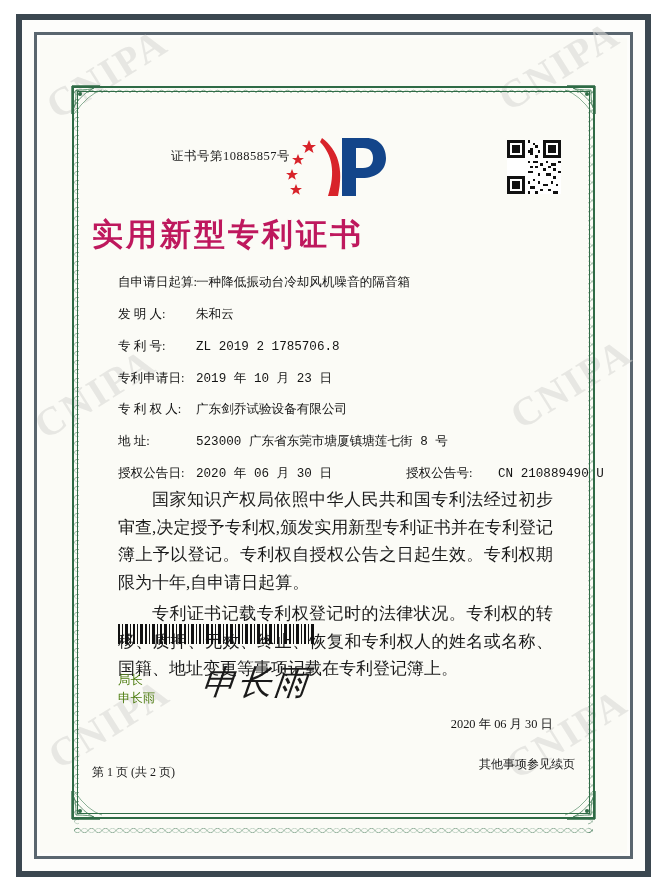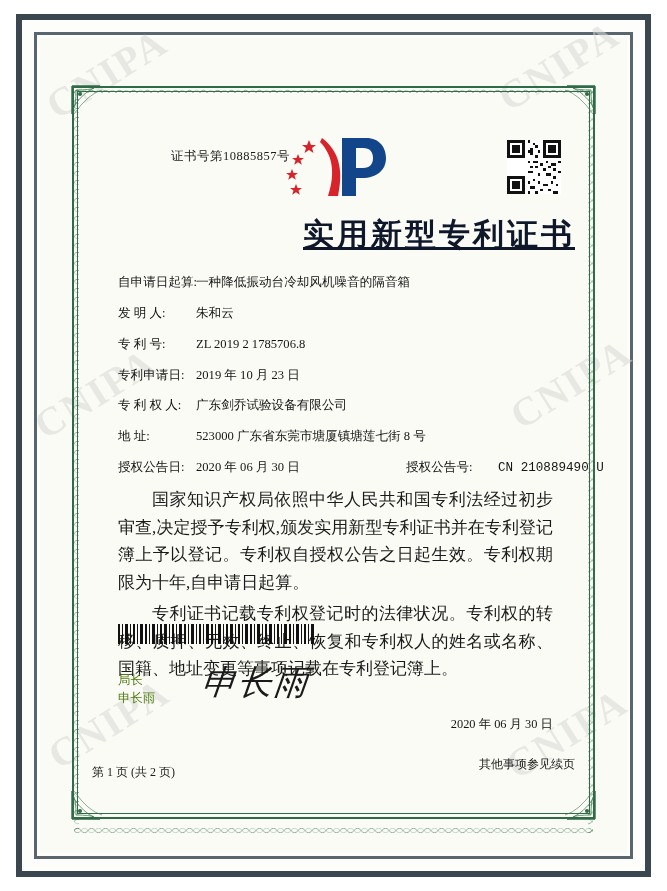--- a/index.html
+++ b/index.html
@@ -128,27 +128,26 @@
     top: 30px;
     transform: translateX(-50%);
     width: 112px;
     height: 74px;
   }
 
   .doc-title {
     position: absolute;
     left: 0; right: 0;
     top: 110px;
-    text-align: right;
+    text-align: left;
     font-size: 31px;
     font-weight: bold;
     letter-spacing: 3px;
-    color: #0f172a;
+    color: #be185d;
     font-family: "Liberation Serif", serif;
-    text-decoration: underline;
   }
 
   .fields {
     position: absolute;
     left: 26px;
     right: 20px;
     top: 172px;
     font-size: 12.6px;
     color: #141414;
     line-height: 1.1;
@@ -159,20 +158,21 @@
     margin-bottom: 17px;
     white-space: nowrap;
   }
   .field-label {
     width: 78px;
     flex: 0 0 78px;
     letter-spacing: 0px;
   }
   .field-value {
     flex: 1 1 auto;
+    font-family: Liberation Mono, monospace;
   }
   .field-row.two-col .field-value {
     flex: 0 0 auto;
     width: 196px;
   }
   .field-label2 {
     flex: 0 0 auto;
     margin-left: 14px;
     width: 92px;
   }

